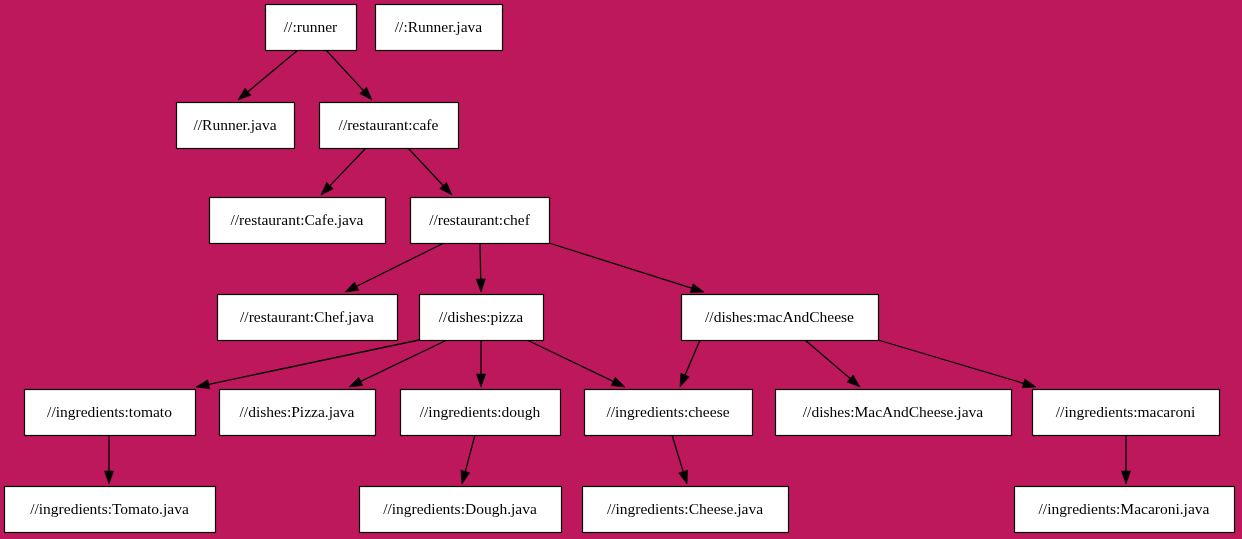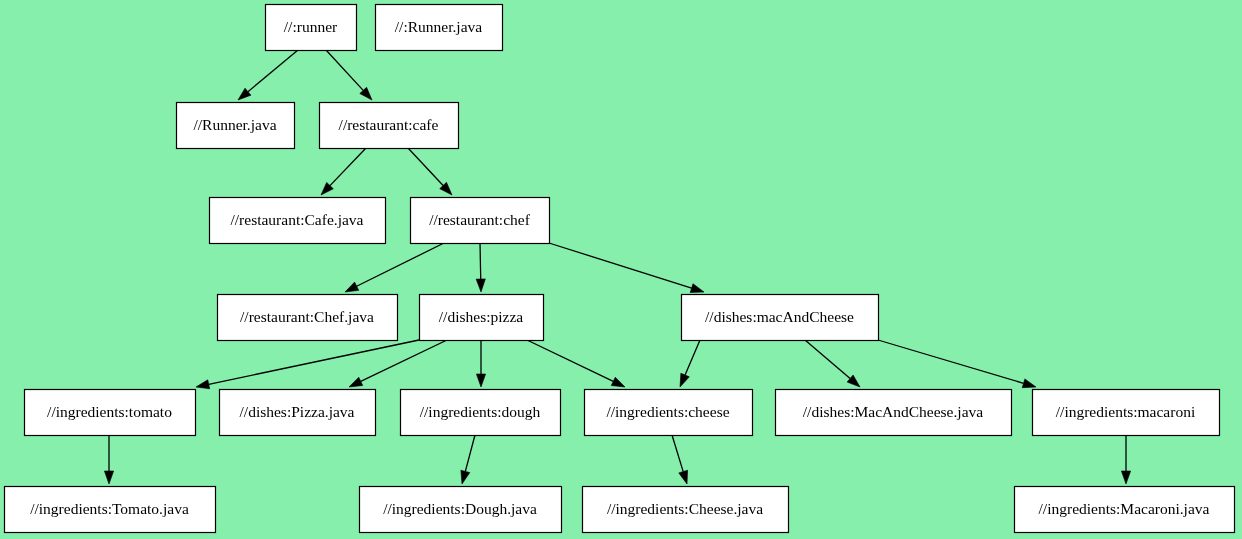--- a/index.html
+++ b/index.html
@@ -4,21 +4,21 @@
 <style>
   html, body {
     margin: 0;
     padding: 0;
     background: #ffffff;
   }
   #graph-root {
     position: relative;
     width: 1242px;
     height: 539px;
-    background: #86efac;
+    background: #be185d;
     overflow: hidden;
     font-family: "Liberation Serif", "DejaVu Serif", serif;
   }
   #graph-svg {
     display: block;
     width: 1242px;
     height: 539px;
   }
   .node-box {
     fill: #ffffff;

